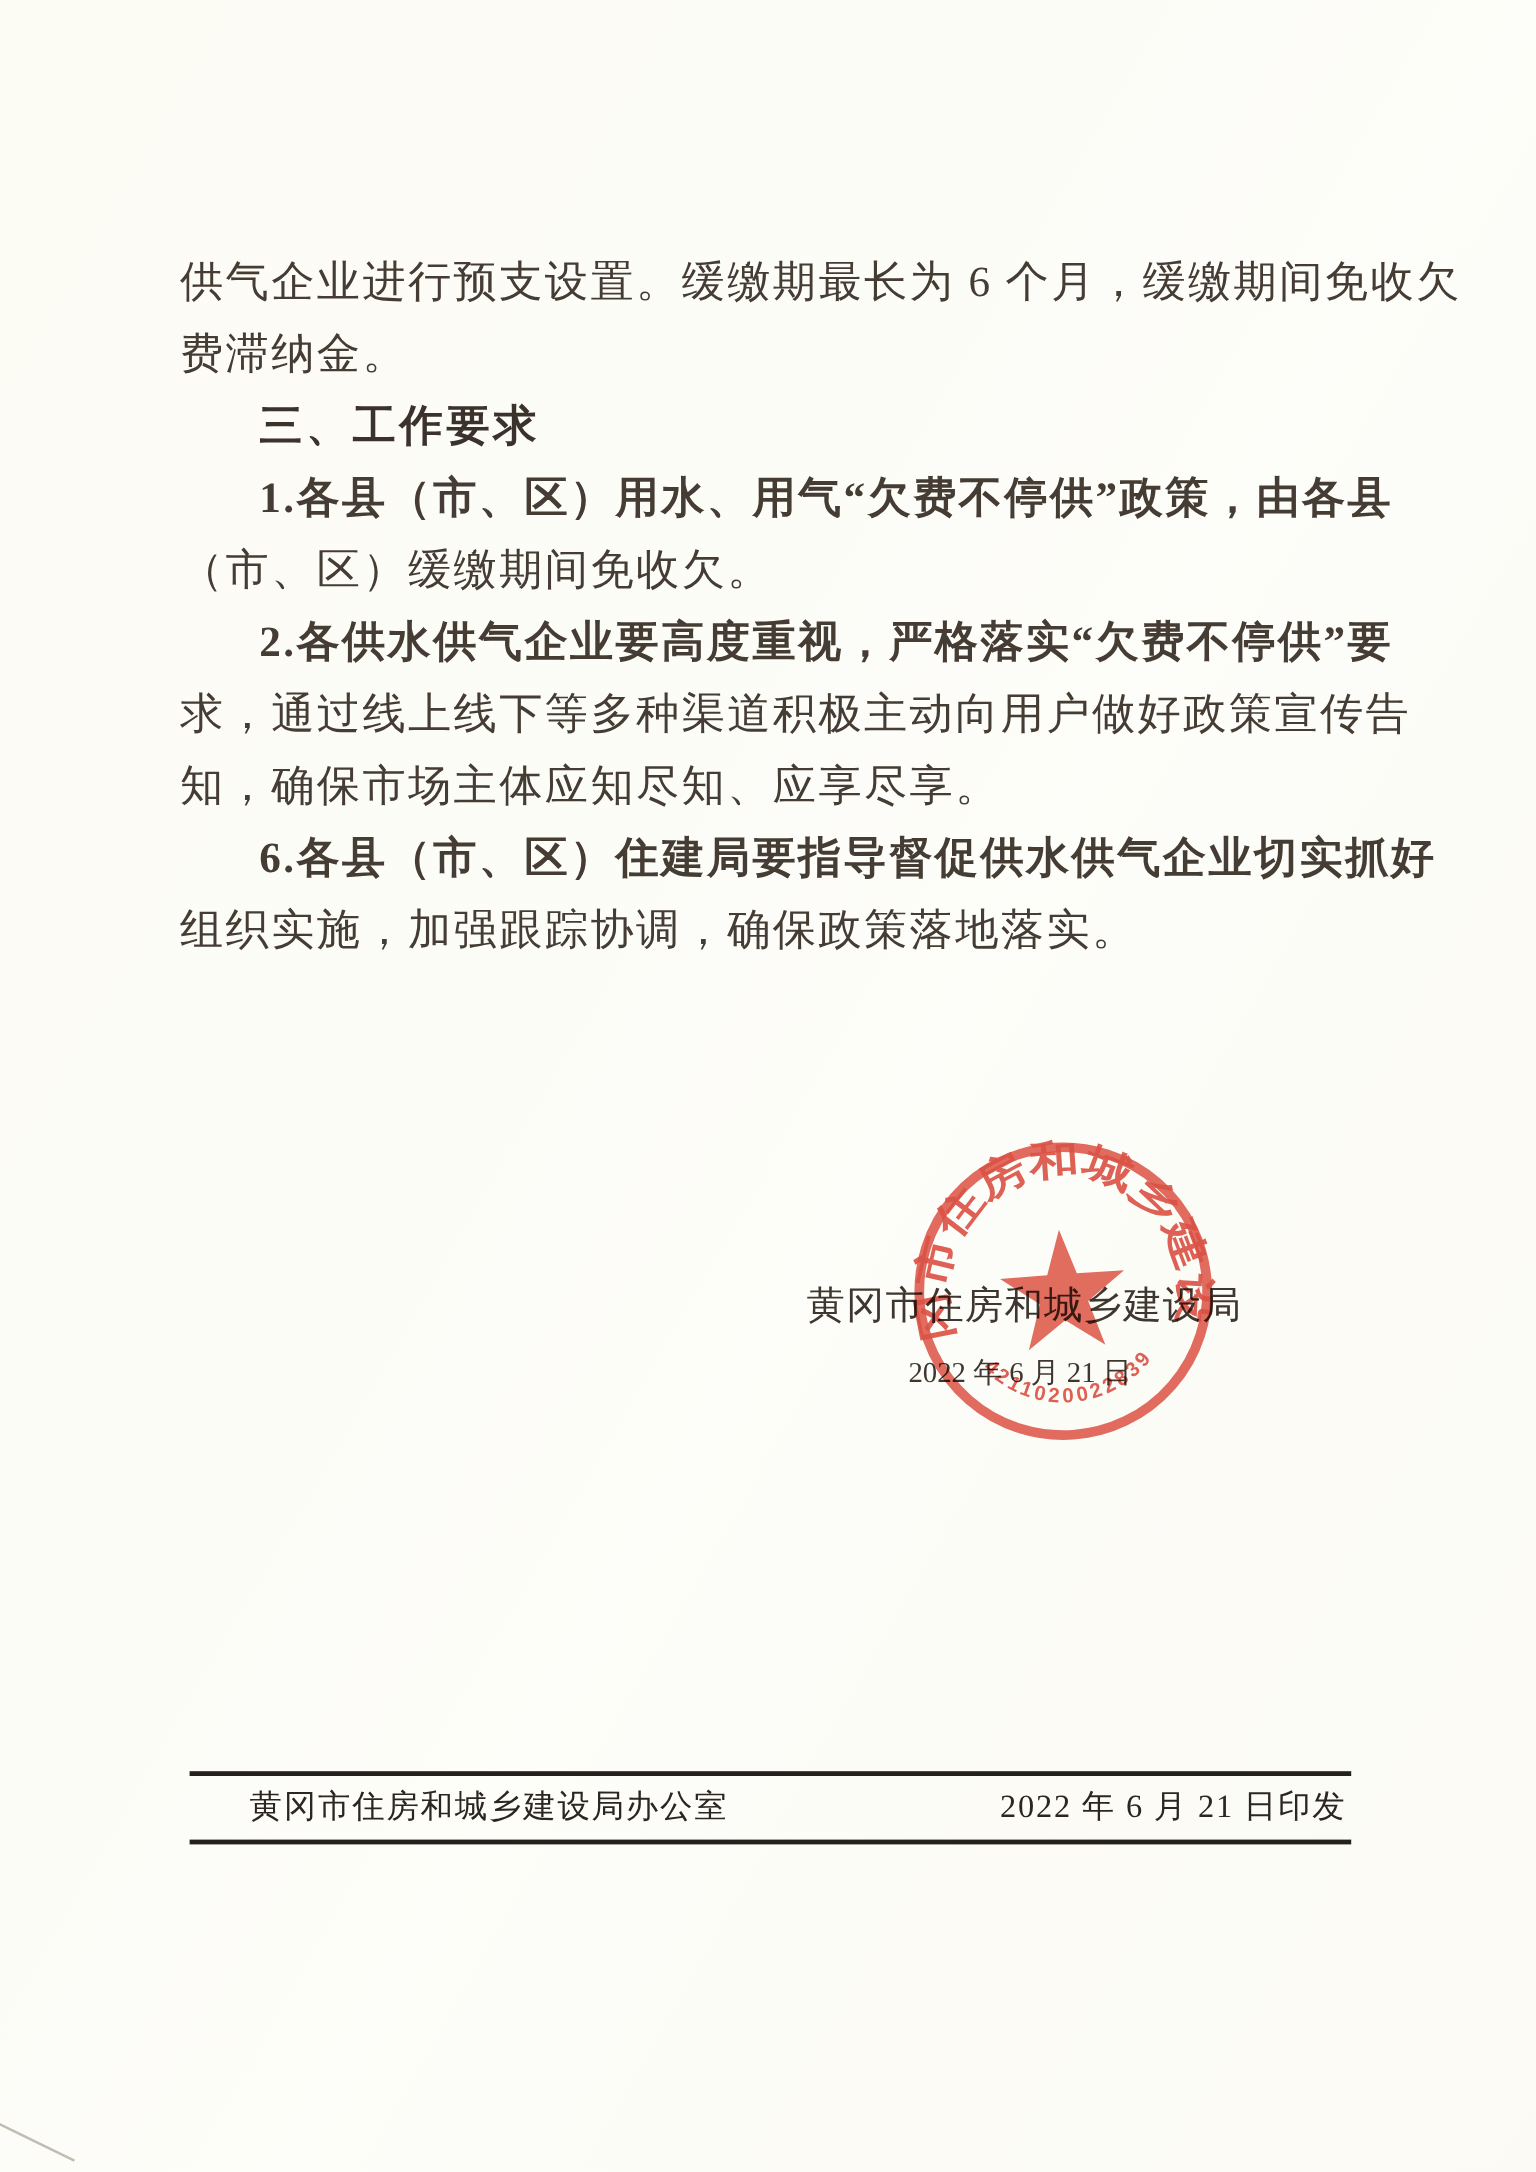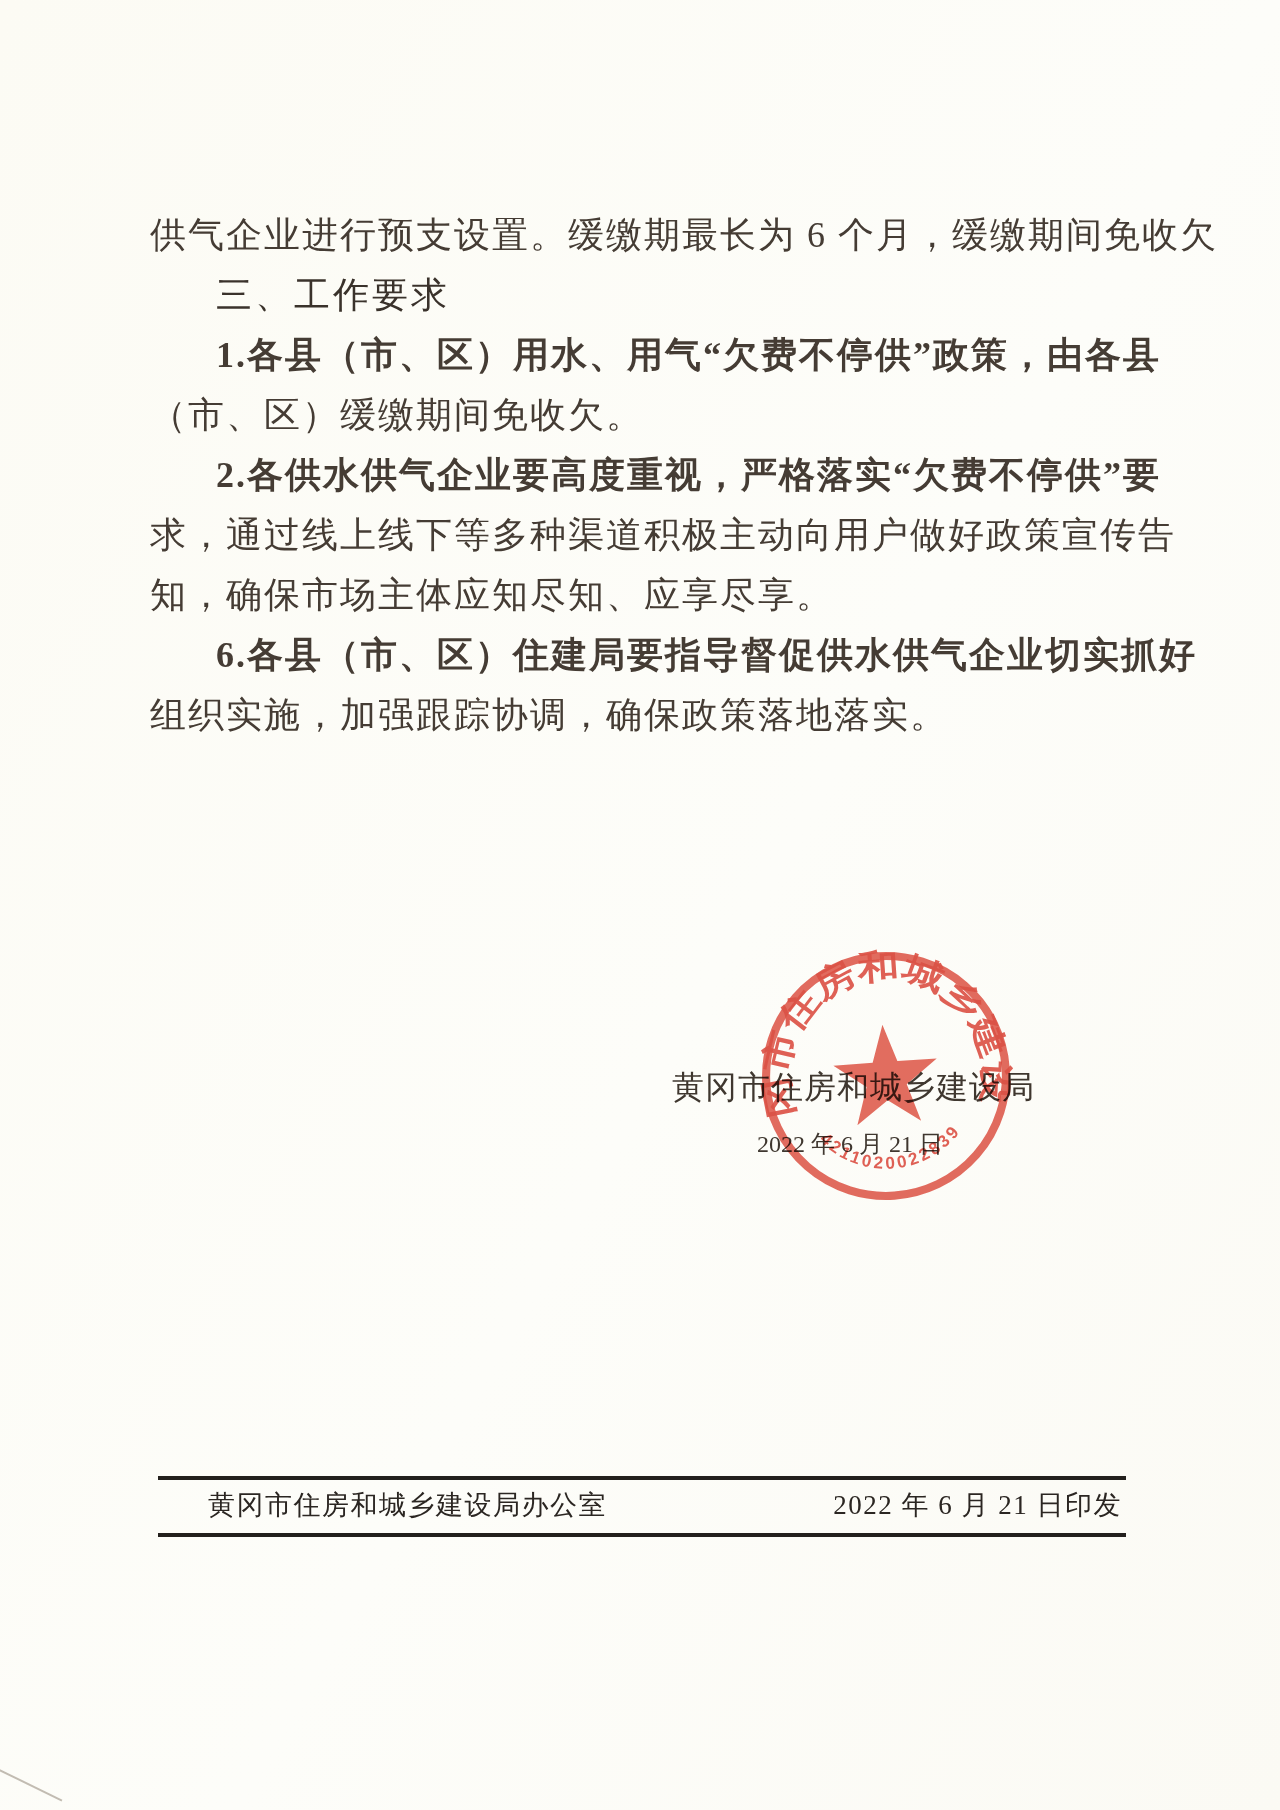--- a/index.html
+++ b/index.html
@@ -20,21 +20,21 @@
     position: absolute;
     left: 150px; top: 205px; width: 984px;
     font-size: 36px; line-height: 60px;
     letter-spacing: 2px;
     color: #453c34;
   }
   .line { height: 60px; white-space: pre; }
   .indent { padding-left: 66px; font-weight: bold; }
   .heading {
     font-family: "Liberation Sans", sans-serif;
-    font-weight: 400;
+    font-weight: 700;
     color: #3a322b;
     letter-spacing: 3px;
   }
 
   
   .sig-org {
     position: absolute; left: 672px; top: 1066px; width: 356px;
     font-size: 32px; letter-spacing: 1px; color: #3f372f;
     text-align: center; white-space: pre;
   }
@@ -76,20 +76,21 @@
     transform: rotate(26deg);
   }
 </style>
 </head>
 <body>
 
 <div class="page">
 
   <div class="body-text">
     <div class="line">供气企业进行预支设置。缓缴期最长为 6 个月，缓缴期间免收欠</div>
+    <div class="line">费滞纳金。</div>
     <div class="line indent heading">三、工作要求</div>
     <div class="line indent">1.各县（市、区）用水、用气“欠费不停供”政策，由各县</div>
     <div class="line">（市、区）缓缴期间免收欠。</div>
     <div class="line indent">2.各供水供气企业要高度重视，严格落实“欠费不停供”要</div>
     <div class="line">求，通过线上线下等多种渠道积极主动向用户做好政策宣传告</div>
     <div class="line">知，确保市场主体应知尽知、应享尽享。</div>
     <div class="line indent">6.各县（市、区）住建局要指导督促供水供气企业切实抓好</div>
     <div class="line">组织实施，加强跟踪协调，确保政策落地落实。</div>
   </div>
 

